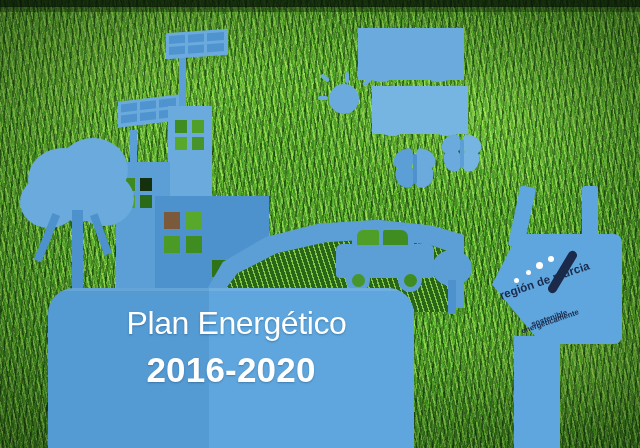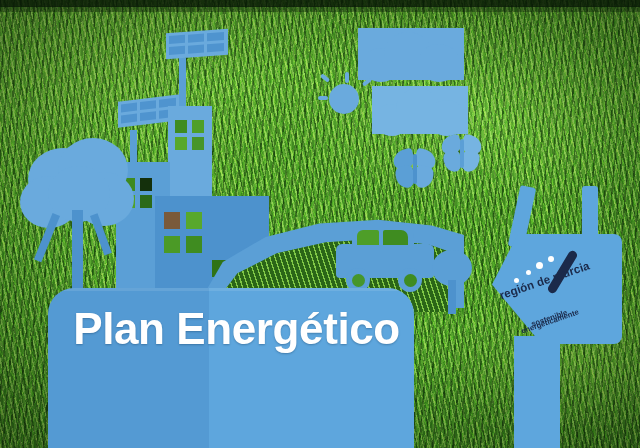--- a/index.html
+++ b/index.html
@@ -70,21 +70,21 @@
   
   #banner{
     position:absolute;left:48px;top:288px;width:366px;height:160px;
     border-radius:26px 26px 0 0;
     background:linear-gradient(90deg,#549ad3 0%,#549ad3 44%,#5ea6dd 44%,#5ea6dd 100%);
     overflow:hidden;
   }
   #banner .rim{position:absolute;left:0;top:0;width:100%;height:3px;background:rgba(255,255,255,.10);}
   .title-wrap{position:absolute;left:0;top:0;width:100%;text-align:center;color:#fff;}
   .t-line1{
-    font-size:44px;font-weight:bold;letter-spacing:-.4px;line-height:1;
+    font-size:32px;font-weight:normal;letter-spacing:-.4px;line-height:1;
     margin-top:19px;text-shadow:0 1px 2px rgba(20,60,95,.38);margin-left:11px;
   }
   .t-line2{
     font-size:25px;font-weight:bold;letter-spacing:-.2px;line-height:1;
     margin-top:10px;text-shadow:0 1px 2px rgba(20,60,95,.38);
   }
   .t-line3{
     font-size:35px;font-weight:bold;letter-spacing:.2px;line-height:1;
     margin-top:13px;text-shadow:0 1px 2px rgba(20,60,95,.38);
   }
@@ -292,16 +292,17 @@
 
     <div class="logo-text logo-main">región de murcia</div>
     <div class="logo-text logo-sub1">sostenible</div>
     <div class="logo-text logo-sub2">energéticamente</div>
   </div>
 
   <div id="banner">
     <div class="rim"></div>
     <div class="title-wrap">
       <div class="t-line1">Plan Energético</div>
+      <div class="t-line3">2016-2020</div>
     </div>
   </div>
 
 </div>
 
 </body></html>

